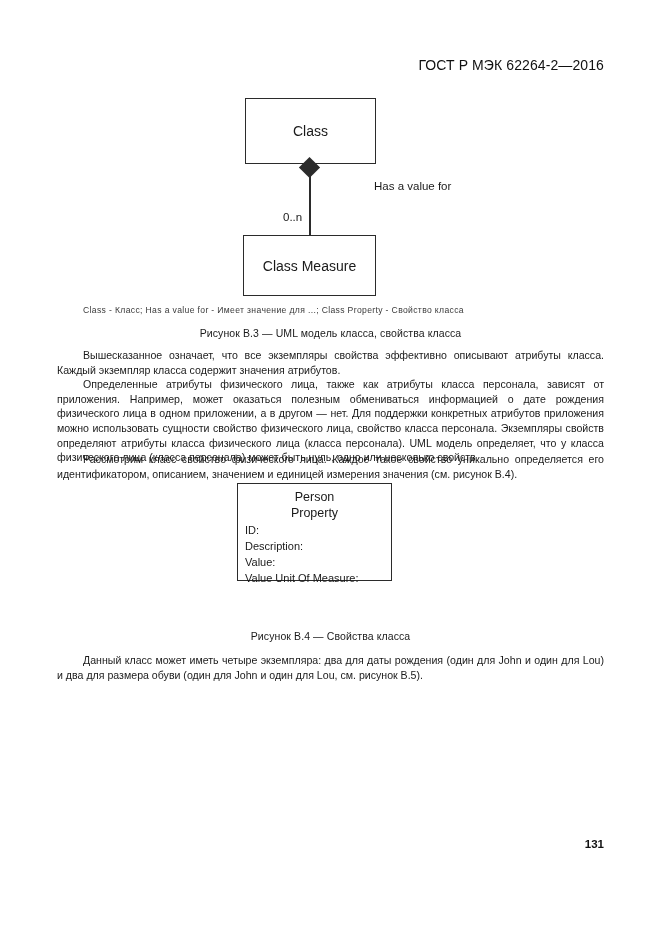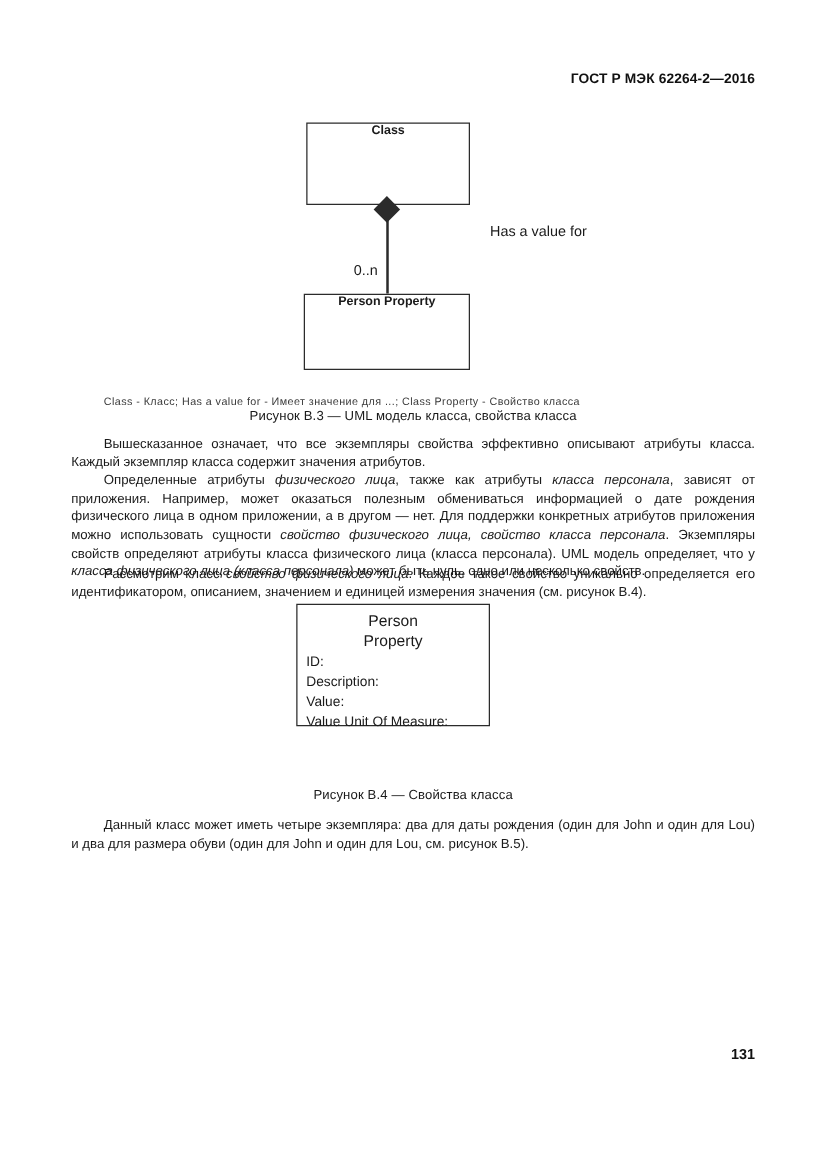--- a/index.html
+++ b/index.html
@@ -17,45 +17,45 @@
     height: 935px;
     background: #ffffff;
     overflow: hidden;
   }
 
   
   .doc-header {
     position: absolute;
     top: 57px;
     right: 57px;
-    font-size: 11px;
-    font-weight: bold;
+    font-size: 14px;
+    font-weight: normal;
     letter-spacing: 0.1px;
     color: #111;
     white-space: nowrap;
   }
 
   
   .fig-b3 {
     position: absolute;
     left: 0;
     top: 92px;
     width: 661px;
     height: 210px;
   }
   .uml-box {
     position: absolute;
     border: 1.4px solid #2b2b2b;
     background: #ffffff;
     box-sizing: border-box;
     display: flex;
+    align-items: center;
     justify-content: center;
-    font-size: 10px;
-    color: #1a1a1a;
-    font-weight: bold;
+    font-size: 14px;
+    color: #1a1a1a;
   }
   .uml-box.class-box {
     left: 245px;
     top: 6px;
     width: 131px;
     height: 66px;
   }
   .uml-box.classprop-box {
     left: 243px;
     top: 143px;
@@ -74,21 +74,21 @@
     position: absolute;
     left: 302px;
     top: 68px;
     width: 15px;
     height: 15px;
     background: #2b2b2b;
     transform: rotate(45deg);
   }
   .uml-assoc-label {
     position: absolute;
-    left: 348px;
+    left: 330px;
     top: 88px;
     font-size: 11.5px;
     white-space: nowrap;
     color: #1a1a1a;
     padding-left: 44px;
   }
   .uml-mult-label {
     position: absolute;
     left: 283px;
     top: 119px;
@@ -103,21 +103,20 @@
     font-size: 8.6px;
     color: #3a3a3a;
     letter-spacing: 0.35px;
     text-align: center;
     line-height: 1.45;
   }
   .fig-legend-b3 {
     left: 0;
     top: 304px;
     width: 547px;
-    margin-top: 11px;
   }
   .fig-legend-b4 {
     left: 33px;
     top: 597px;
     width: 595px;
   }
   .fig-caption {
     position: absolute;
     width: 661px;
     left: 0;
@@ -140,21 +139,21 @@
     color: #1a1a1a;
   }
   .body-block p {
     margin: 0;
     text-indent: 26px;
   }
   .body-block p + p { margin-top: 0px; }
   .body-1 { top: 348px; }
   .body-2 { top: 452px; }
   .body-3 { top: 653px; }
-  .it { font-style: italic; }
+  .it { }
 
   
   .fig-b4 {
     position: absolute;
     left: 0;
     top: 483px;
     width: 661px;
     height: 105px;
   }
   .pp-box {
@@ -208,21 +207,21 @@
     </div>
 
     <div class="uml-line"></div>
     <div class="uml-diamond"></div>
 
     <div class="uml-assoc-label">Has a value for</div>
 
     <div class="uml-mult-label">0..n</div>
 
     <div class="uml-box classprop-box">
-      <span>Person Property</span>
+      <span>Class Measure</span>
     </div>
   </div>
 
   <div class="fig-legend fig-legend-b3">Class - Класс; Has a value for - Имеет значение для ...; Class Property - Свойство класса</div>
 
   <div class="fig-caption fig-caption-b3">Рисунок В.3 — UML модель класса, свойства класса</div>
 
   <div class="body-block body-1">
     <p>Вышесказанное означает, что все экземпляры свойства эффективно описывают атрибуты класса. Каждый экземпляр класса содержит значения атрибутов.</p>
     <p><span>Определенные атрибуты </span><span class="it">физического лица</span><span>, также как атрибуты </span><span class="it">класса персонала</span><span>, зависят от приложения. Например, может оказаться полезным обмениваться информацией о дате рождения физического лица в одном приложении, а в другом — нет. Для поддержки конкретных атрибутов приложения можно использовать сущности </span><span class="it">свойство физического лица, свойство класса персонала</span><span>. Экземпляры свойств определяют атрибуты класса физического лица (класса персонала). UML модель определяет, что у </span><span class="it">класса физического лица (класса персонала)</span><span> может быть нуль, одно или несколько свойств.</span></p>

